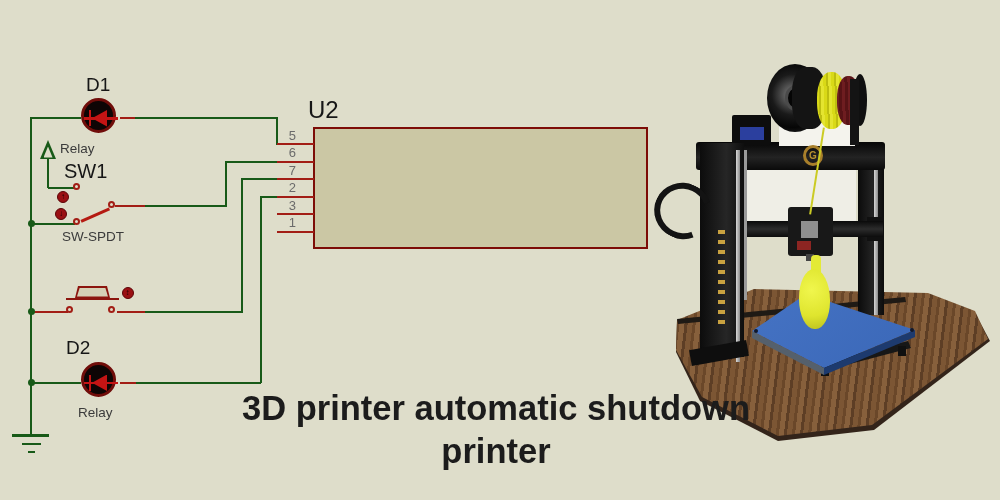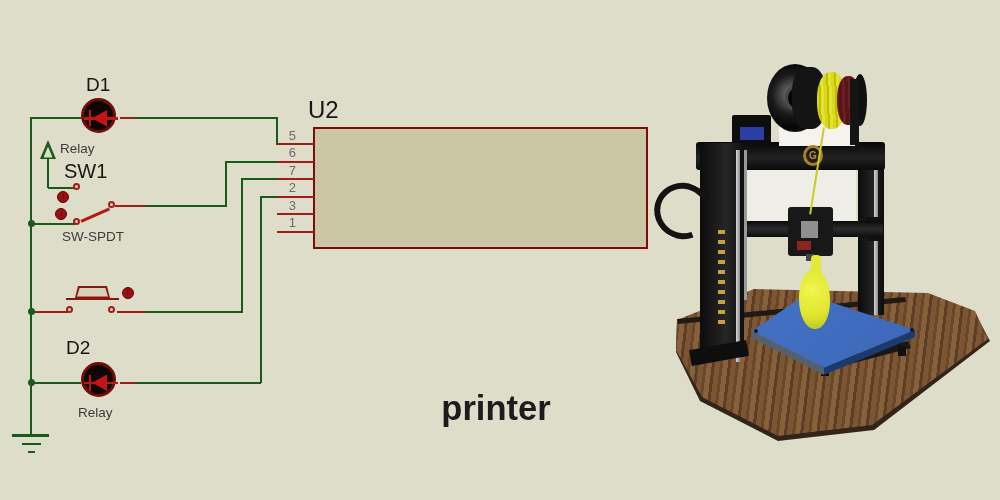--- a/index.html
+++ b/index.html
@@ -107,20 +107,21 @@
   <div class="ph" style="left:277px;top:213px;width:37px;"></div>
   <div class="ph" style="left:277px;top:230.5px;width:37px;"></div>
   <div class="pn" style="left:274px;top:127.5px;">5</div>
   <div class="pn" style="left:274px;top:145px;">6</div>
   <div class="pn" style="left:274px;top:162.5px;">7</div>
   <div class="pn" style="left:274px;top:180px;">2</div>
   <div class="pn" style="left:274px;top:197.5px;">3</div>
   <div class="pn" style="left:274px;top:215px;">1</div>
 
   <div class="title">
+    <div>3D printer automatic shutdown</div>
     <div>printer</div>
   </div>
 
   <div class="photo abs" style="left:640px;top:55px;width:360px;height:395px;">
 
     <div style="left:0;top:0;width:360px;height:395px;background:#33241a;
       clip-path:polygon(37px 267px,114px 236px,288px 240px,335px 258px,350px 286px,234px 375px,138px 386px,60px 346px,36px 297px);"></div>
     <div style="left:0;top:0;width:360px;height:395px;
       background:repeating-linear-gradient(97deg,#7c5634 0 5px,#6a4729 5px 8px,#87603c 8px 13px,#5d3e25 13px 16px);
       clip-path:polygon(37px 265px,114px 234px,288px 238px,335px 256px,348px 284px,232px 370px,138px 381px,62px 342px,36px 295px);"></div>

